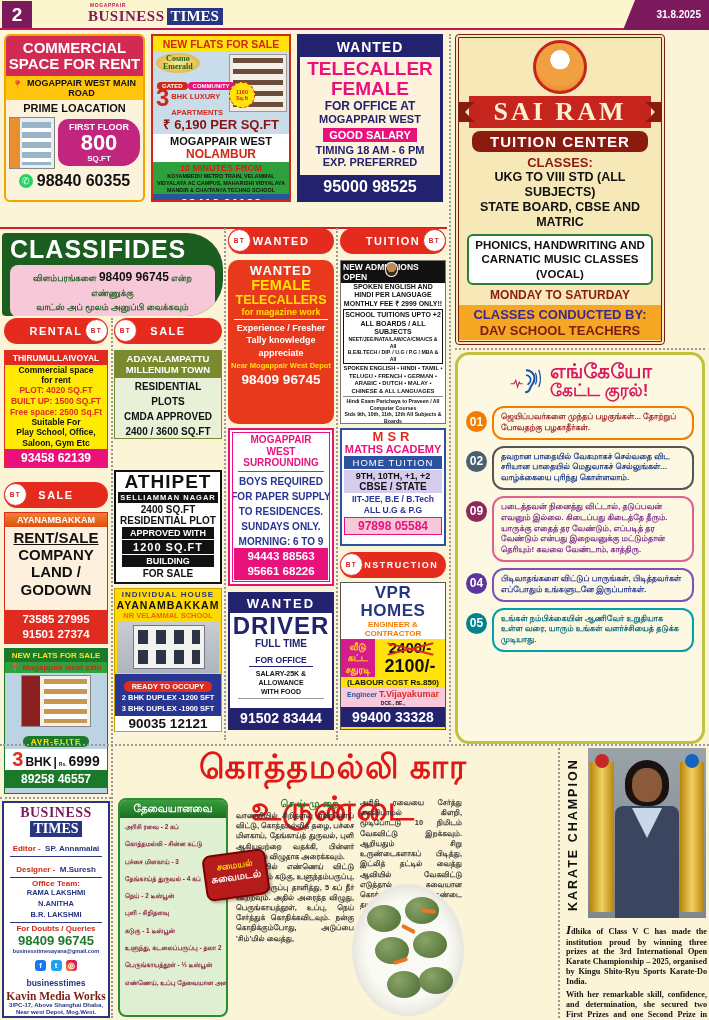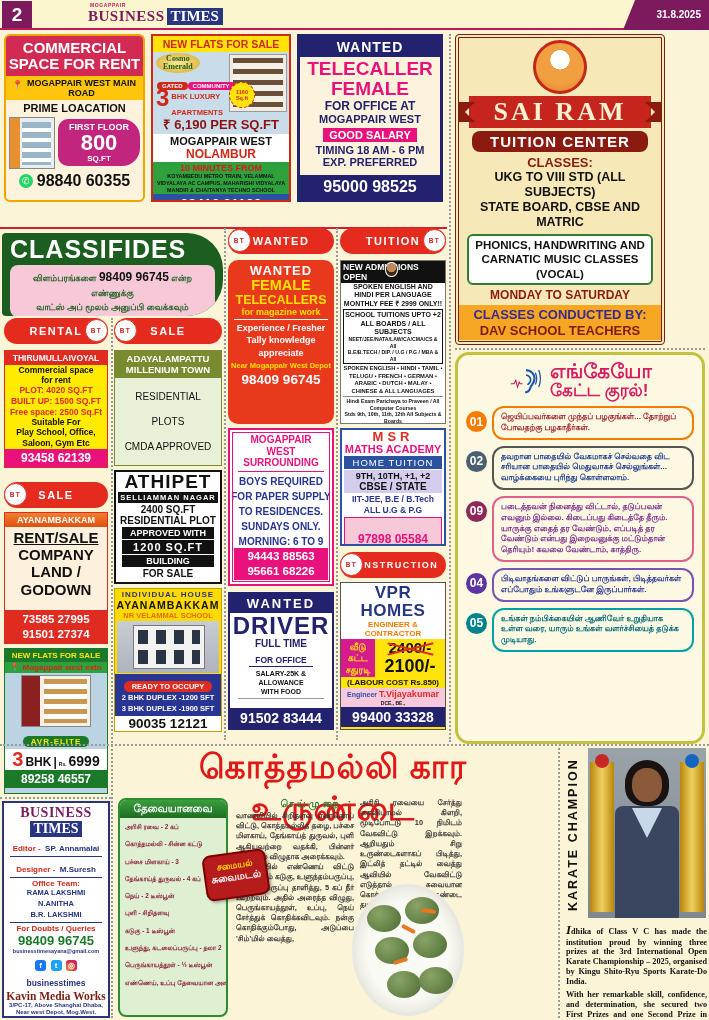--- a/index.html
+++ b/index.html
@@ -122,23 +122,23 @@
   #bti .nm{color:#283580;font-size:7.5px;font-weight:bold;line-height:1.45}
   #bti .gph{color:#1B7A2A;font-size:13px;font-weight:bold}
   #bti .em{color:#283580;font-size:5.5px;font-weight:bold}
   .si{display:inline-block;width:11px;height:11px;border-radius:3px;color:#fff;font-size:8px;line-height:11px;text-align:center;font-weight:bold}
   .fb{background:#1877F2}.tw{background:#1DA1F2}.ig{background:radial-gradient(circle at 30% 70%,#F09433,#DC2743 60%,#BC1888)}
   #bti .soc{color:#283580;font-size:8.5px;font-weight:bold}
   #bti .kv{color:#7B1E12;font-family:"Liberation Serif",serif;font-weight:bold;font-size:11.5px}
   #bti .adr{color:#283580;font-size:6px;font-weight:bold;line-height:1.2}
   #bti .ph2{color:#E02B20;font-size:11px;font-weight:bold}
   
-  #aday{left:114px;top:350px;width:108px;height:116px;text-align:center;border:1px solid #7A8B2F;background:#E9F0D8}
+  #aday{left:114px;top:350px;width:108px;height:89px;text-align:center;border:1px solid #7A8B2F;background:#E9F0D8}
   #aday .t{background:#7A8B2F;color:#fff;font-size:9.5px;font-weight:bold;line-height:1.2;padding:2px 0}
-  #aday .k{color:#111;font-size:10px;font-weight:normal;line-height:1.3;padding-top:12px}
+  #aday .k{color:#111;font-size:10px;font-weight:bold;line-height:1.3;padding-top:2px}
   #aday .ag{background:#7A8B2F;color:#fff;font-size:8px;font-weight:bold;padding:1px 0;margin-top:2px}
   #aday .ph{background:#7A8B2F;color:#fff;font-size:13px;font-weight:bold;padding:2px 0;border-top:1px solid #E9F0D8}
   
   #athi{left:114px;top:470px;width:108px;height:114px;background:#fff;border:2px solid #111;text-align:center}
   #athi .t{color:#111;font-size:19px;font-weight:bold;letter-spacing:1px;line-height:1}
   #athi .s{background:#111;color:#fff;font-size:7.5px;font-weight:bold;letter-spacing:1px;padding:1px 0;margin:1px 2px}
   #athi .k{color:#111;font-size:10px;font-weight:bold}
   #athi .inv{background:#111;color:#fff;font-size:9px;font-weight:bold;margin:1px 6px;padding:1px 0}
   #athi .inv2{background:#111;color:#fff;font-size:11px;font-weight:bold;margin:1px 6px;padding:1px 0;letter-spacing:1px}
   #athi .ph{color:#111;font-size:13.5px;font-weight:bold}
@@ -188,21 +188,21 @@
   #adm .langs{font-size:5.8px;font-weight:bold;color:#111;line-height:1.3;margin:1px 2px;border-bottom:1px solid #888;padding-bottom:1px}
   
   #msr{left:340px;top:428px;width:106px;height:118px;background:#fff;border:2px solid #2A52A0;text-align:center}
   #msr .n{color:#E02B20;font-size:13px;font-weight:bold;letter-spacing:4px;line-height:1}
   #msr .a{color:#E9127C;font-size:11px;font-weight:bold}
   #msr .h{background:#2A52A0;color:#fff;font-size:9.5px;font-weight:normal;letter-spacing:1px;padding:1px 0;margin:1px 2px}
   #msr .lav{background:#D5CCEE;margin:1px 2px;padding:1px 0}
   #msr .st{color:#111;font-size:9px;font-weight:bold}
   #msr .cb{color:#111;font-size:10px;font-weight:bold}
   #msr .ii{color:#283593;font-size:8.5px;font-weight:bold;line-height:1.25}
-  #msr .ph{background:#F6C8D8;color:#E9127C;font-size:12px;font-weight:bold;margin:2px;padding:14px 0;border:1px solid #E9127C}
+  #msr .ph{background:#F6C8D8;color:#E9127C;font-size:12px;font-weight:bold;margin:2px;padding:1px 0;border:1px solid #E9127C}
   
   #vpr{left:340px;top:582px;width:106px;height:148px;border:1px solid #555;background:#FFE30A;text-align:center}
   #vpr .n{background:#fff;color:#283580;font-size:17px;font-weight:bold;letter-spacing:.5px;line-height:1.05;padding-top:1px}
   #vpr .sub{background:#fff;color:#F57C00;font-size:8px;font-weight:bold;padding-bottom:1px}
   #vpr .mid{display:flex;align-items:stretch}
   #vpr .tam{width:34px;background:#D81B8C;color:#FFE30A;font-size:9px;font-weight:bold;line-height:1.3;padding-top:3px}
   #vpr .prices{flex:1}
   #vpr .old{position:relative;color:#111;font-size:15px;font-weight:bold;display:inline-block;line-height:1.1}
   #vpr .old::before,#vpr .old::after{content:"";position:absolute;left:-2px;right:-2px;top:50%;height:2px;background:#E02B20}
   #vpr .old::before{transform:rotate(14deg)}#vpr .old::after{transform:rotate(-14deg)}

